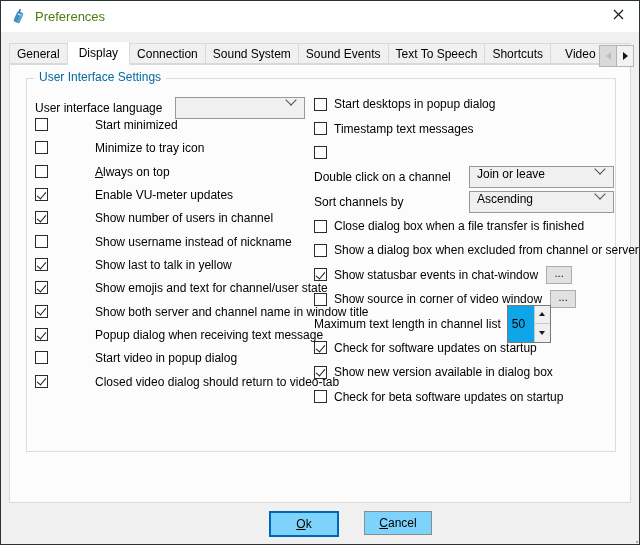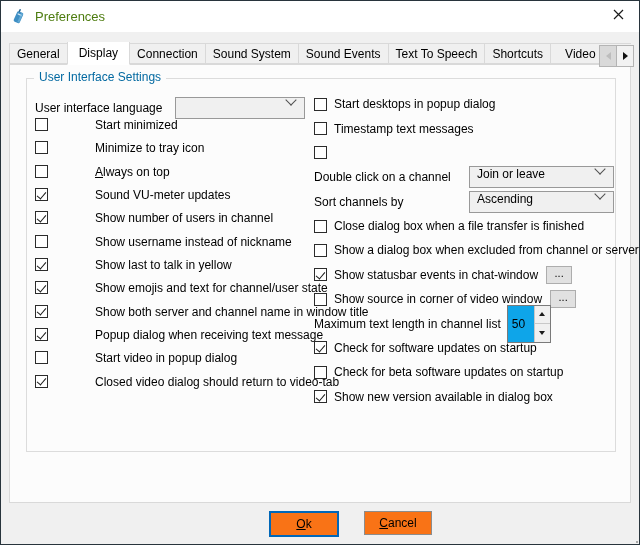--- a/index.html
+++ b/index.html
@@ -57,21 +57,21 @@
       font-family:"Liberation Sans",sans-serif;font-size:11px;line-height:10px;padding:0 0 4px 0;color:#000;}
   
   .spin{margin-left:6px;display:flex;height:38px;box-sizing:border-box;border:1px solid #7a7a7a;background:#0ea5e9;}
   .spin-val{width:22px;display:flex;align-items:center;padding-left:4px;}
   .spin-btns{display:flex;flex-direction:column;width:15px;border-left:1px solid #c8c8c8;}
   .sb{flex:1;background:#f0f0f0;display:flex;align-items:center;justify-content:center;}
   .sb.up{border-bottom:1px solid #c8c8c8;}
   .sb.up i{width:0;height:0;border-left:3px solid transparent;border-right:3px solid transparent;border-bottom:4px solid #1a1a1a;}
   .sb.down i{width:0;height:0;border-left:3px solid transparent;border-right:3px solid transparent;border-top:4px solid #1a1a1a;}
   
-  .btn{position:absolute;top:510px;height:24px;box-sizing:border-box;background:#f97316;
+  .btn{position:absolute;top:510px;height:24px;box-sizing:border-box;background:#7dd3fc;
       font-family:"Liberation Sans",sans-serif;font-size:12px;color:#000;
       display:flex;align-items:center;justify-content:center;padding:11px;}
   .btn-ok{left:268px;width:70px;border:2px solid #0067b8;}
   .btn-cancel{left:363px;width:68px;border:1px solid #8c8c8c;}
   
   .grip{position:absolute;right:5px;bottom:5px;width:2px;height:2px;background:transparent;
       box-shadow:8px 0 #a6a6a6, 4px 4px #a6a6a6, 8px 4px #a6a6a6, 0 8px #a6a6a6, 4px 8px #a6a6a6, 8px 8px #a6a6a6;}
 </style>
 </head>
 <body>
@@ -154,21 +154,21 @@
         <div class="row">
           <span class="cb"></span>
           <span class="lbl">Minimize to tray icon</span>
         </div>
         <div class="row">
           <span class="cb"></span>
           <span class="lbl ul-first">Always on top</span>
         </div>
         <div class="row">
           <span class="cb checked"></span>
-          <span class="lbl">Sound VU-meter updates</span>
+          <span class="lbl">Enable VU-meter updates</span>
         </div>
         <div class="row">
           <span class="cb checked"></span>
           <span class="lbl">Show number of users in channel</span>
         </div>
         <div class="row">
           <span class="cb"></span>
           <span class="lbl">Show username instead of nickname</span>
         </div>
         <div class="row">
@@ -253,26 +253,26 @@
                   <i></i>
                 </span>
             </span>
           </div>
         </div>
         <div class="row">
           <span class="cb checked"></span>
           <span class="lbl">Check for software updates on startup</span>
         </div>
         <div class="row">
+          <span class="cb checked"></span>
+          <span class="lbl">Show new version available in dialog box</span>
+        </div>
+        <div class="row">
           <span class="cb"></span>
           <span class="lbl">Check for beta software updates on startup</span>
-        </div>
-        <div class="row">
-          <span class="cb checked"></span>
-          <span class="lbl">Show new version available in dialog box</span>
         </div>
       </div>
 
     </div>
   </div>
 
   <button class="btn btn-ok">
       <span class="ul-first">Ok</span>
     </button>
   <button class="btn btn-cancel">

